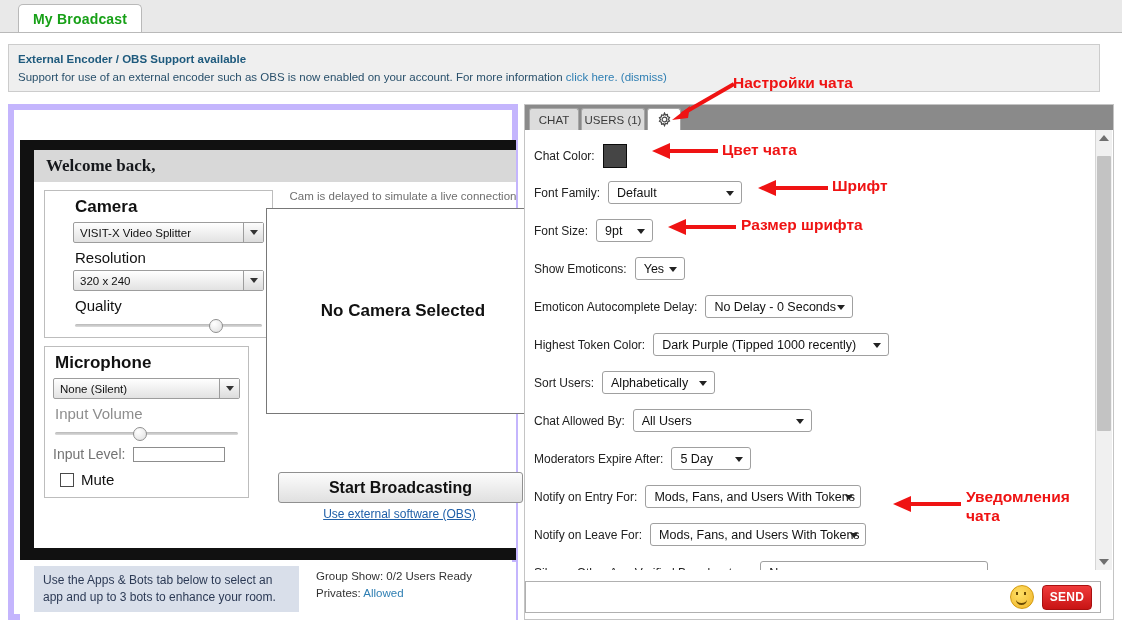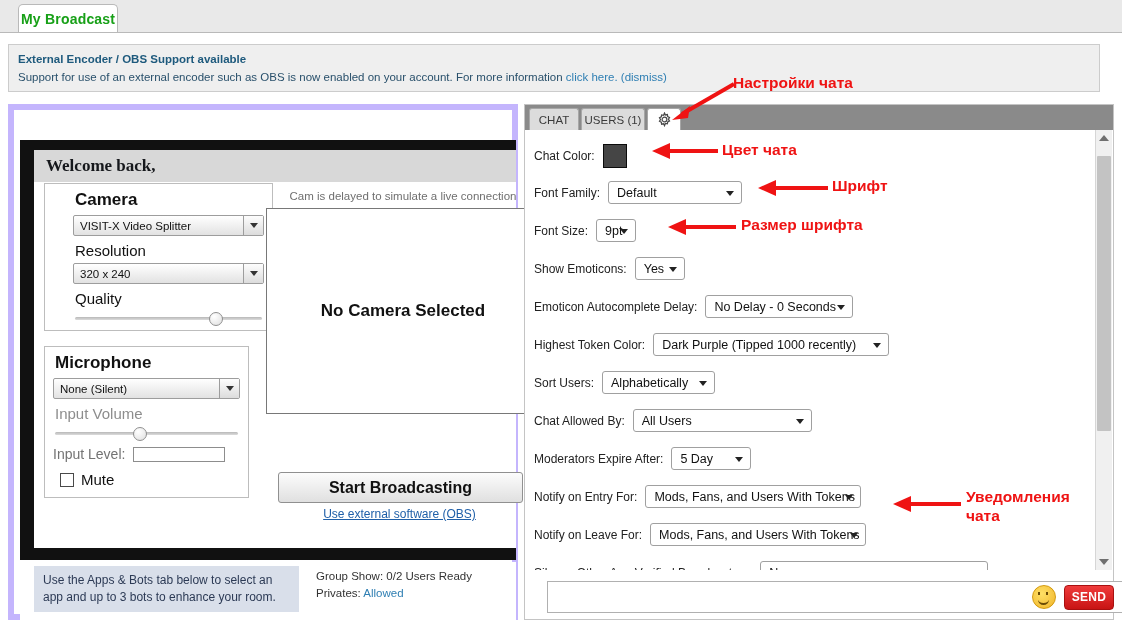--- a/index.html
+++ b/index.html
@@ -14,21 +14,21 @@
   }
   #root{position:relative;width:1122px;height:628px;}
 
   
   .tabstrip{
     position:absolute;left:0;top:0;width:1122px;height:32px;
     background:#e9e9e9;border-bottom:1px solid #b9b9b9;
   }
   .tab-main{
     position:absolute;left:18px;top:4px;
-    height:27px;padding:0 2px;
+    height:27px;padding:0 14px;
     background:#ffffff;
     border:1px solid #b9b9b9;border-bottom:none;
     border-radius:5px 5px 0 0;
     display:flex;align-items:center;
     color:#17a017;font-weight:bold;font-size:14px;
     letter-spacing:.2px;
   }
 
   
   .notice{
@@ -63,21 +63,21 @@
     position:absolute;left:14px;top:42px;width:482px;height:366px;
     background:#ffffff;
   }
 
   
   .ctl-box{
     position:absolute;
     border:1px solid #bdbdbd;background:#ffffff;box-sizing:border-box;
     padding:6px 8px 8px 8px;
   }
-  .box-camera{left:10px;top:1px;width:229px;height:148px;padding-left:28px;}
+  .box-camera{left:10px;top:8px;width:229px;height:148px;padding-left:28px;}
   .box-mic{left:10px;top:164px;width:205px;height:152px;}
   .box-title{font-size:17px;font-weight:bold;color:#111;margin:0 0 5px 2px;}
   .box-sublabel{font-size:15px;color:#111;margin:6px 0 4px 2px;}
   .box-sublabel.dim{color:#8d8d8d;}
 
   .sel{
     position:relative;height:21px;
     border:1px solid #9d9d9d;border-radius:2px;
     background:linear-gradient(#ffffff,#e2e2e2);
     display:flex;align-items:center;
@@ -190,21 +190,21 @@
   }
   .vs-btn{position:absolute;left:0;width:16px;height:16px;display:flex;align-items:center;justify-content:center;background:#f0f0f0;}
   .vs-up{top:0;}
   .vs-dn{bottom:0;}
   .vs-thumb{position:absolute;left:1px;top:26px;width:14px;height:275px;background:#c3c3c3;border-radius:1px;}
   .tri-up{width:0;height:0;border-left:5px solid transparent;border-right:5px solid transparent;border-bottom:6px solid #6f6f6f;}
   .tri-dn{width:0;height:0;border-left:5px solid transparent;border-right:5px solid transparent;border-top:6px solid #6f6f6f;}
 
   
   .chat-input-wrap{
-    position:absolute;left:22px;bottom:6px;width:576px;height:32px;
+    position:absolute;left:0;bottom:6px;width:576px;height:32px;
     border:1px solid #b0b0b0;background:#ffffff;
     display:flex;align-items:center;box-sizing:border-box;
   }
   .chat-input{flex:1;height:30px;border:none;outline:none;padding-left:8px;font-size:12px;font-family:"Liberation Sans",sans-serif;background:transparent;}
   .emoji-btn{width:22px;height:22px;border-radius:50%;background:radial-gradient(circle at 40% 35%,#ffe066,#f0b429);border:1px solid #d39a0f;margin-right:8px;position:relative;}
   .emoji-btn::before{content:"";position:absolute;left:5px;top:6px;width:2px;height:3px;background:#6b4b05;box-shadow:8px 0 0 #6b4b05;}
   .emoji-btn::after{content:"";position:absolute;left:5px;top:12px;width:11px;height:5px;border-bottom:2px solid #6b4b05;border-radius:0 0 7px 7px;}
   .send-btn{
     width:48px;height:23px;margin-right:8px;border-radius:4px;
     background:linear-gradient(#ef3b3b,#c81414);border:1px solid #a81010;
@@ -336,21 +336,21 @@
       <div class="srow" style="left:8px;top:51px;">
         <span class="slabel">Font Family:</span>
         <span class="ssel" style="width:134px;">
           <span>Default</span>
             <i class="tcaret"></i>
         </span>
       </div>
 
       <div class="srow" style="left:8px;top:89px;">
         <span class="slabel">Font Size:</span>
-        <span class="ssel" style="width:40px;">
+        <span class="ssel" style="width:57px;">
           <span>9pt</span>
             <i class="tcaret"></i>
         </span>
       </div>
 
       <div class="srow" style="left:8px;top:127px;">
         <span class="slabel">Show Emoticons:</span>
         <span class="ssel" style="width:50px;">
           <span>Yes</span>
             <i class="tcaret"></i>

